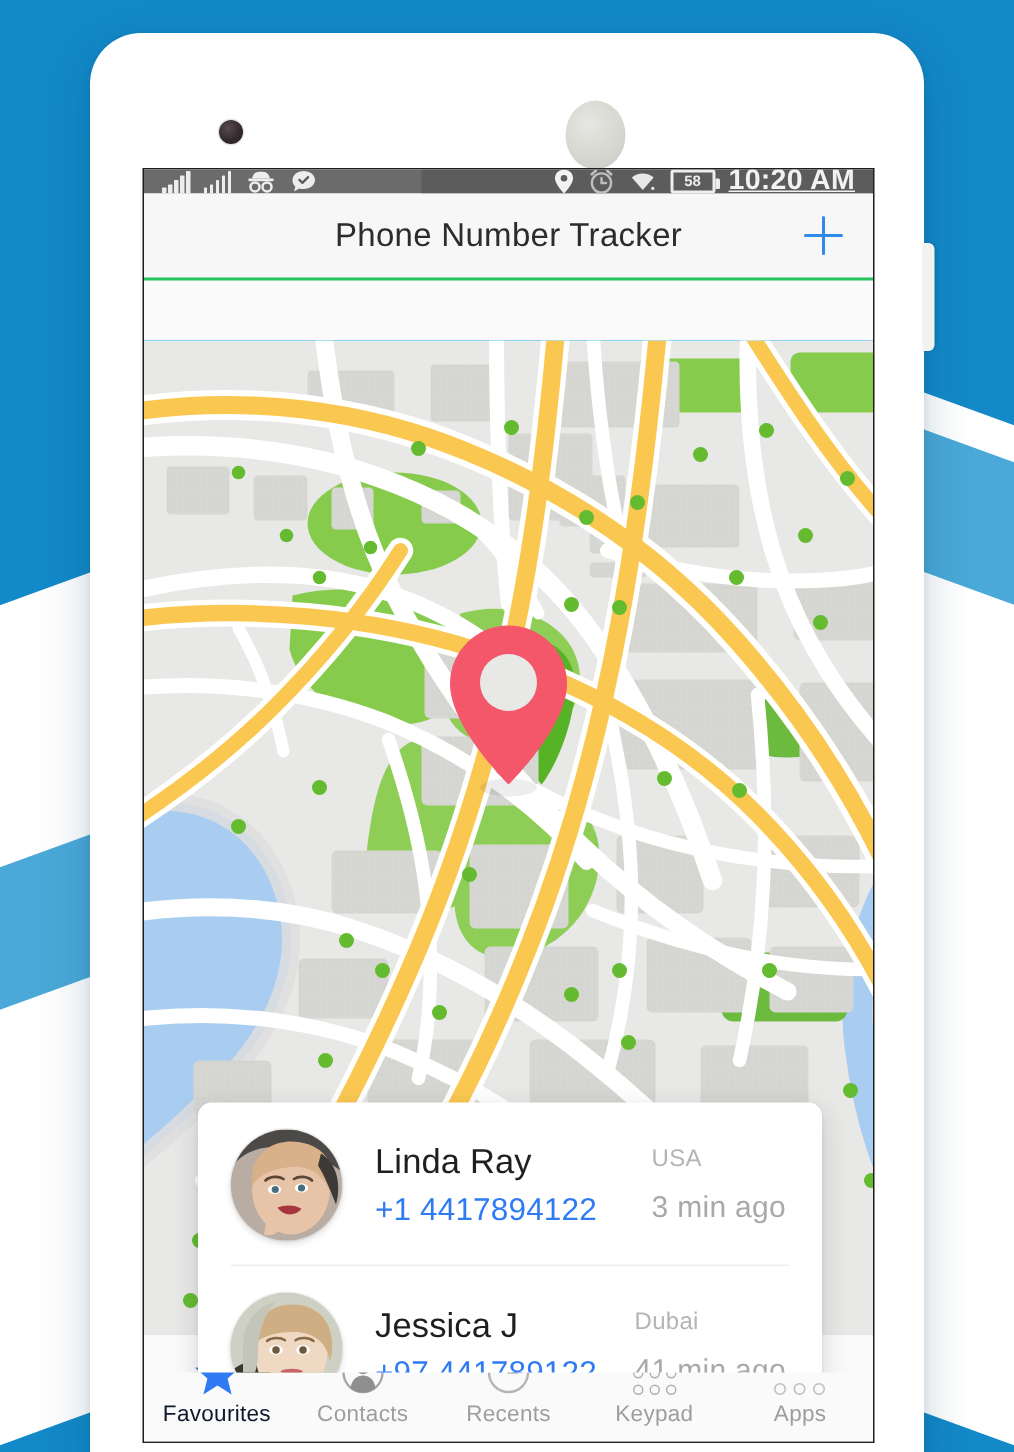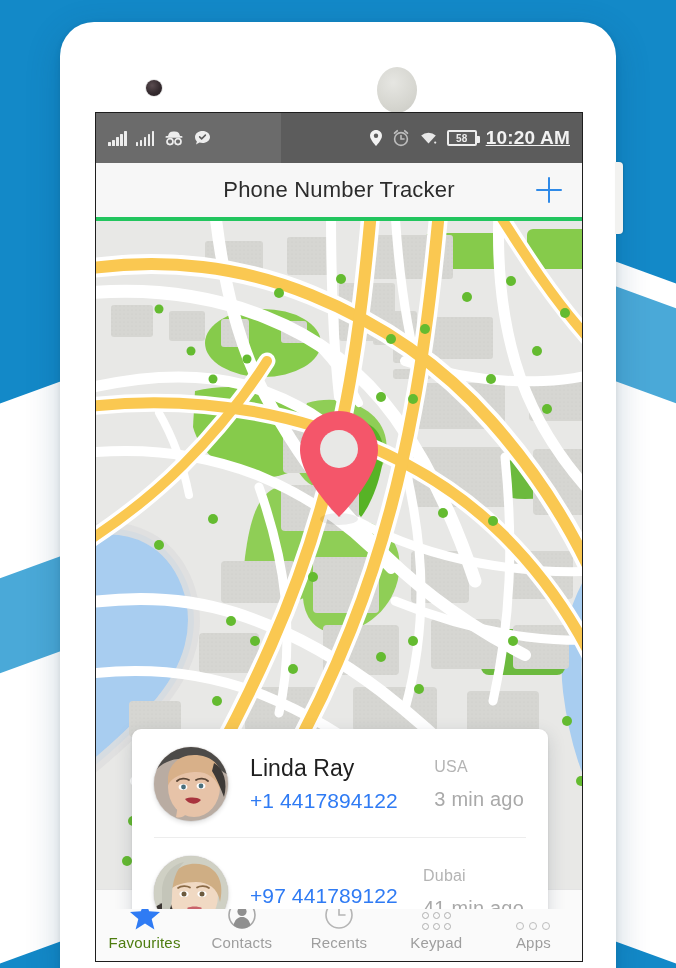--- a/index.html
+++ b/index.html
@@ -71,21 +71,21 @@
   #screen {
     position:absolute; left:35px; top:90px;
     width:488px; height:850px;
     background:#fafafa;
     overflow:hidden;
     border:1px solid #1e1e1e;
   }
 
   
   .statusbar {
-    position:relative; height:50px; width:100%;
+    position:relative; height:16px; width:100%;
     background:#6b6b6b;
     display:flex; align-items:center;
     color:#fff;
   }
   .statusbar .sb-right-bg {
     position:absolute; right:0; top:0; height:100%; width:62%;
     background:#5c5c5c;
   }
   .sb-left { position:relative; z-index:2; display:flex; align-items:flex-end; gap:9px; padding-left:12px; }
   .sb-right { position:relative; z-index:2; margin-left:auto; display:flex; align-items:center; gap:9px; padding-right:12px; }
@@ -99,35 +99,35 @@
     position:relative; width:30px; height:16px; border:2px solid #ededed; border-radius:2px;
     display:flex; align-items:center; justify-content:center;
     font-size:10px; font-weight:bold; color:#ededed;
   }
   .batt:after { content:""; position:absolute; right:-5px; top:4px; width:3px; height:7px; background:#ededed; border-radius:0 1px 1px 0; }
 
   
   .titlebar {
     position:relative; height:58px; background:#f7f7f7;
     display:flex; align-items:center; justify-content:center;
-    border-bottom:4px solid #22c55e;
+    border-bottom:2px solid #22c55e;
   }
   .apptitle { font-size:22px; color:#2c2c2c; letter-spacing:.2px; }
   .plus-btn {
     position:absolute; right:18px; top:50%; transform:translateY(-50%);
     width:30px; height:30px; cursor:pointer;
   }
   .plus-btn:before, .plus-btn:after {
     content:""; position:absolute; background:#2f8ae8; border-radius:1px;
   }
   .plus-btn:before { left:50%; top:2px; width:2.6px; height:26px; margin-left:-1.3px; }
   .plus-btn:after { top:50%; left:2px; height:2.6px; width:26px; margin-top:-1.3px; }
 
   
-  .map { position:relative; width:100%; height:688px; background:#0ea5e9; overflow:hidden; }
+  .map { position:relative; width:100%; height:688px; background:#0ea5e9; overflow:hidden;margin-top:40px; }
   .map svg { display:block; width:100%; height:100%; }
 
   
   .card {
     position:absolute; left:36px; top:508px; width:416px;
     background:#fff; border-radius:9px;
     box-shadow:0 6px 18px rgba(40,55,70,.18), 0 1px 3px rgba(0,0,0,.08);
     overflow:hidden; z-index:5;
   }
   .row { position:relative; display:flex; align-items:center; padding:18px 22px 16px 22px; }
@@ -151,21 +151,21 @@
     position:absolute; left:0; bottom:0; width:100%; height:72px;
     background:#fafafa; border-top:1px solid #e4e4e4;
     display:flex; align-items:stretch;
   }
   .navitem {
     flex:1 1 0; display:flex; flex-direction:column;
     align-items:center; justify-content:center; gap:4px; cursor:pointer;
   }
   .navicon { height:30px; display:flex; align-items:center; justify-content:center; }
   .navlabel { font-size:15px; color:#9e9e9e; letter-spacing:.2px; }
-  .navitem.active .navlabel { color:#4d7c0f; }
+  .navitem.active .navlabel { color:#0f172a; }
   .dots3 { display:grid; grid-template-columns:repeat(3,7px); gap:4px; }
   .dots3 i { width:7px; height:7px; border:1.4px solid #b0b0b0; border-radius:50%; display:block; }
   .appsicon { position:relative; display:flex; flex-direction:column; align-items:center;gap:12px; }
   .adtag { font-size:9px; color:#c2c2c2; line-height:1; margin-bottom:1px; letter-spacing:.5px; }
   .dots1 { display:flex; gap:5px; }
   .dots1 i { width:8px; height:8px; border:1.4px solid #bdbdbd; border-radius:50%; display:block; }
 </style>
 </head>
 <body>
 
@@ -433,20 +433,21 @@
               <ellipse cx="48" cy="38" rx="4.6" ry="3.1" fill="#fff"></ellipse>
               <circle cx="30" cy="38" r="2.5" fill="#6b5a3e"></circle>
               <circle cx="48" cy="38" r="2.5" fill="#6b5a3e"></circle>
               <path d="M24 32 C27 29.5 33 29.5 36 31.5" stroke="#8a6a46" stroke-width="1.7" fill="none" stroke-linecap="round"></path>
               <path d="M43 31.5 C46 29.5 52 29.5 55 32" stroke="#8a6a46" stroke-width="1.7" fill="none" stroke-linecap="round"></path>
               <path d="M33 52 C37 50 44 50 48 52 C44 57 37 57 33 52 Z" fill="#c9636a"></path>
               <path d="M18 64 C28 58 46 58 58 64 C60 70 60 74 60 74 H16 C16 72 16 66 18 64 Z" fill="#2e2b27"></path>
             </svg>
           </div>
           <div class="rowmid">
+            <div class="cname">Jessica J</div>
             <div class="cnum">+97 441789122</div>
           </div>
           <div class="rowright">
             <div class="cloc">Dubai</div>
             <div class="ctime">41 min ago</div>
           </div>
         </div>
 
       </div>
     </div>

